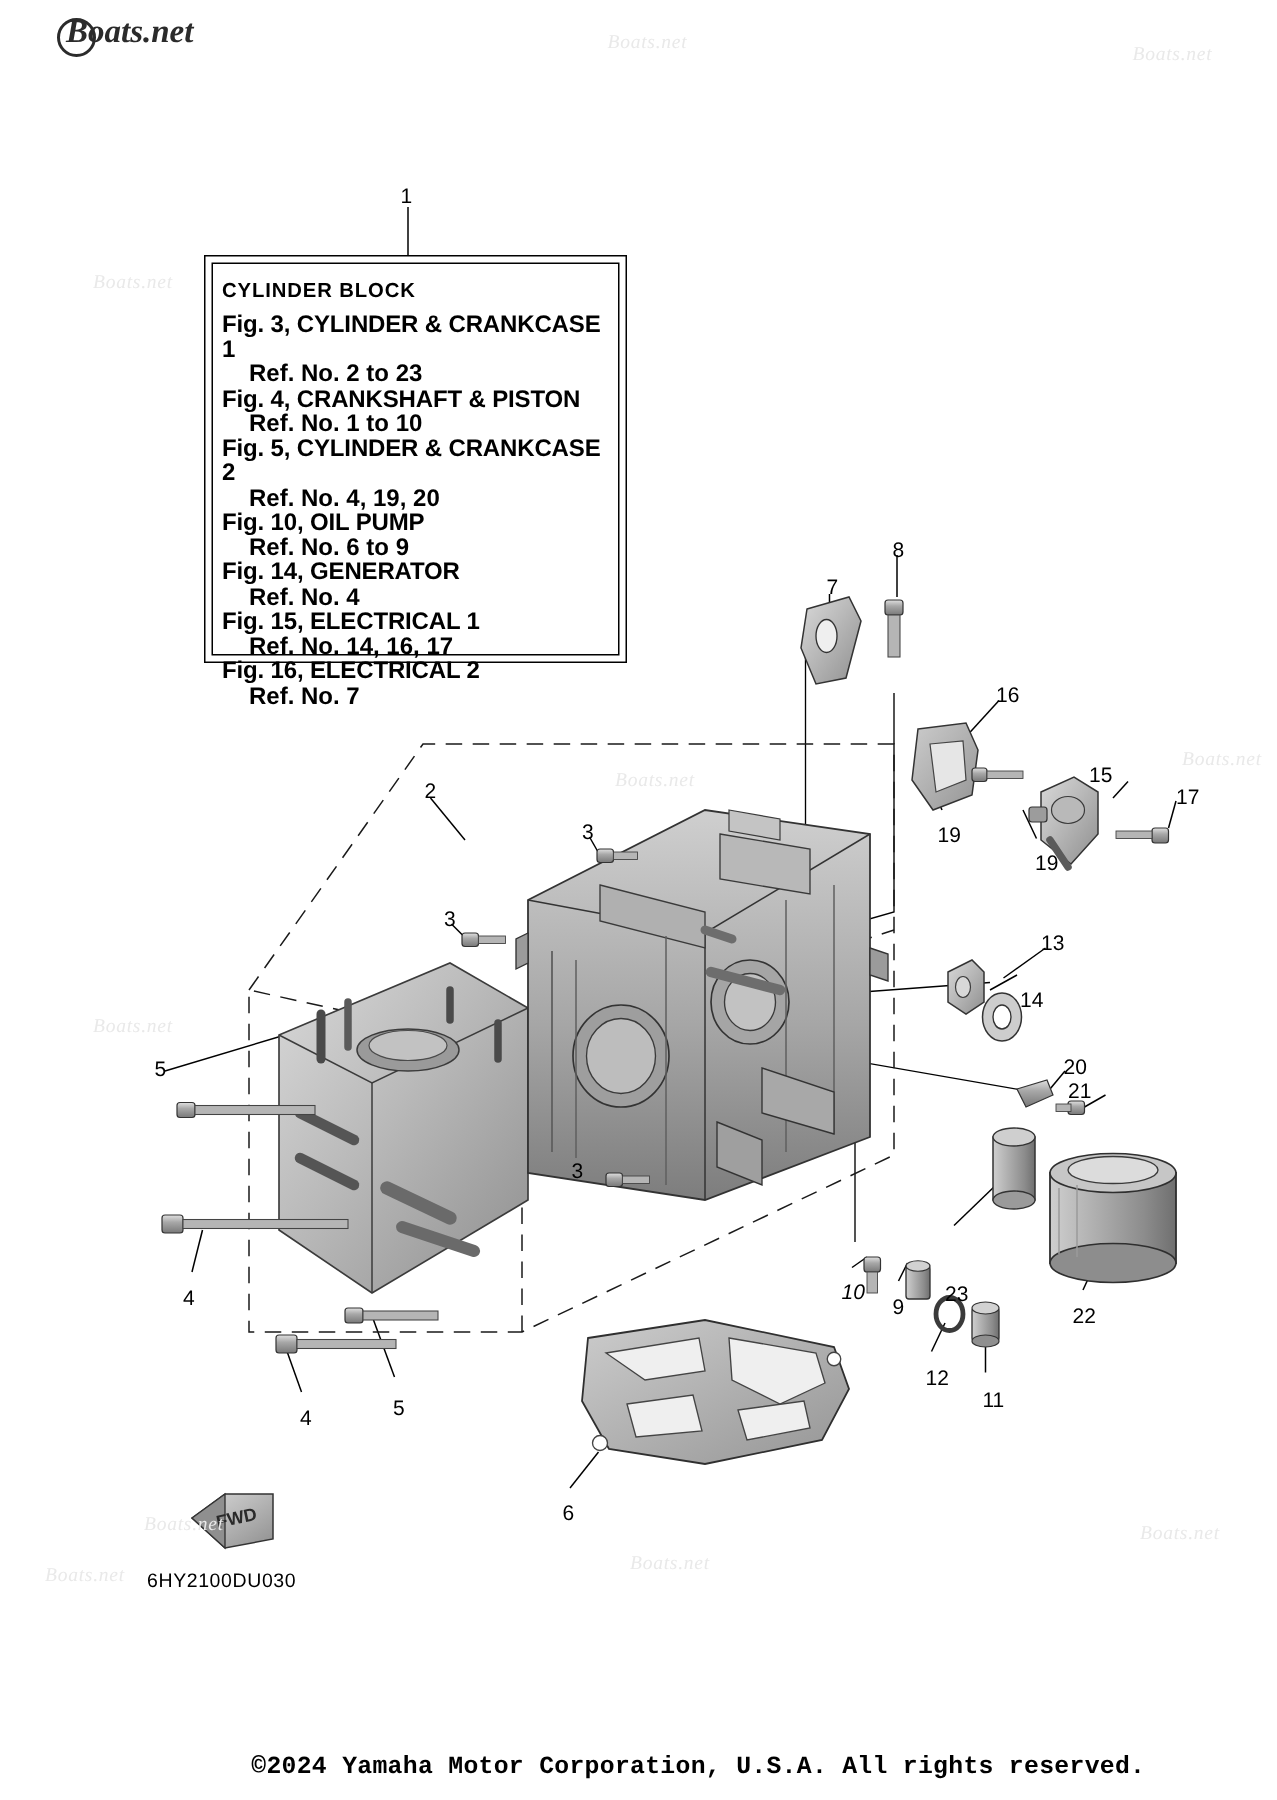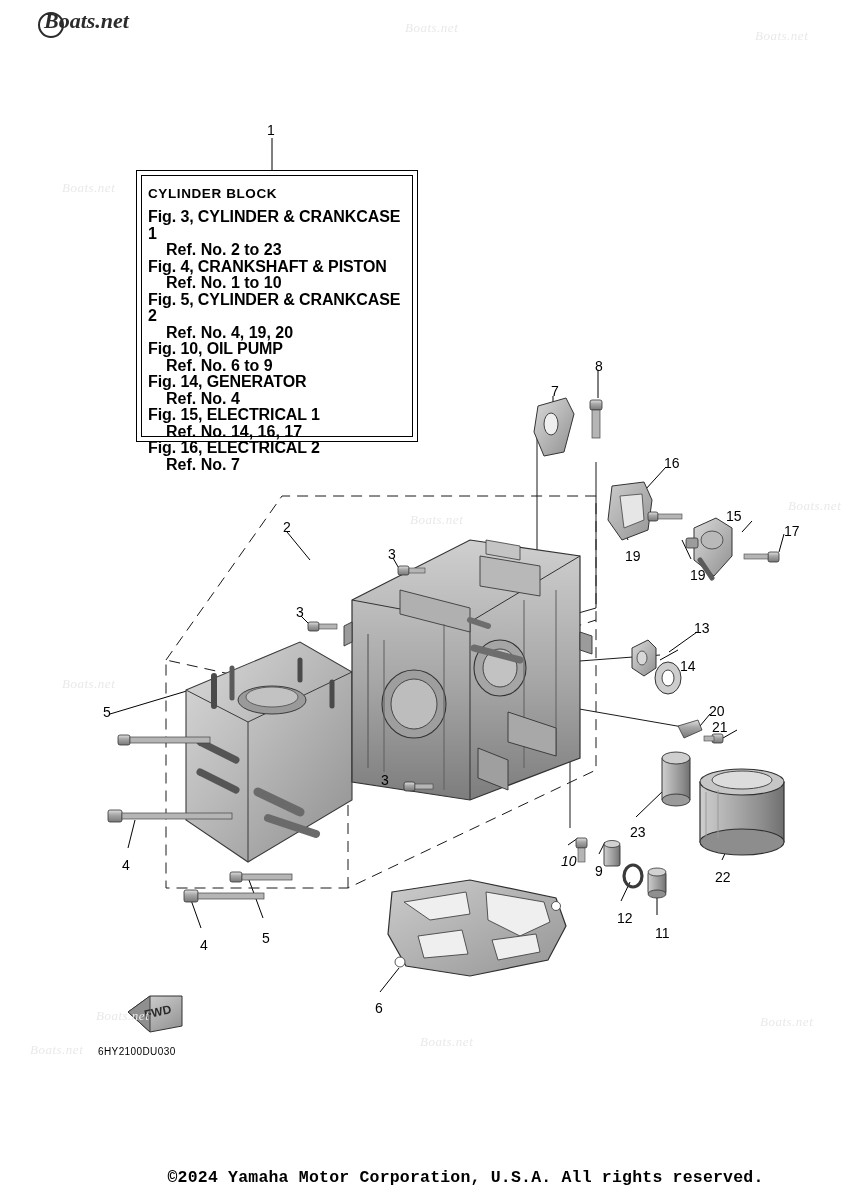--- a/index.html
+++ b/index.html
@@ -117,21 +117,21 @@
     height: 1200px;
     pointer-events: none;
   }
 
   
   #diagram-code {
     position: absolute;
     left: 98px;
     top: 1046px;
     font-family: "Liberation Sans", sans-serif;
-    font-size: 10px;
+    font-size: 13px;
     letter-spacing: 0.4px;
     color: #000;
   }
 
   
   #fwd-arrow {
     position: absolute;
     left: 124px;
     top: 995px;
     width: 62px;
@@ -488,21 +488,21 @@
   <div class="callout" style="left:694px; top:620px;">13</div>
   <div class="callout" style="left:680px; top:658px;">14</div>
   <div class="callout" style="left:726px; top:508px;">15</div>
   <div class="callout" style="left:664px; top:455px;">16</div>
   <div class="callout" style="left:784px; top:523px;">17</div>
   <div class="callout" style="left:690px; top:567px;">19</div>
   <div class="callout" style="left:625px; top:548px;">19</div>
   <div class="callout" style="left:709px; top:703px;">20</div>
   <div class="callout" style="left:712px; top:719px;">21</div>
   <div class="callout" style="left:715px; top:869px;">22</div>
-  <div class="callout" style="left:630px; top:824px;">23</div>
+  <div class="callout" style="left:630px; top:854px;">23</div>
 
   <div id="diagram-code">6HY2100DU030</div>
 
   <div class="wm" style="left:405px; top:20px;">Boats.net</div>
   <div class="wm" style="left:755px; top:28px;">Boats.net</div>
   <div class="wm" style="left:62px;  top:180px;">Boats.net</div>
   <div class="wm" style="left:410px; top:512px;">Boats.net</div>
   <div class="wm" style="left:788px; top:498px;">Boats.net</div>
   <div class="wm" style="left:62px;  top:676px;">Boats.net</div>
   <div class="wm" style="left:96px;  top:1008px;">Boats.net</div>

